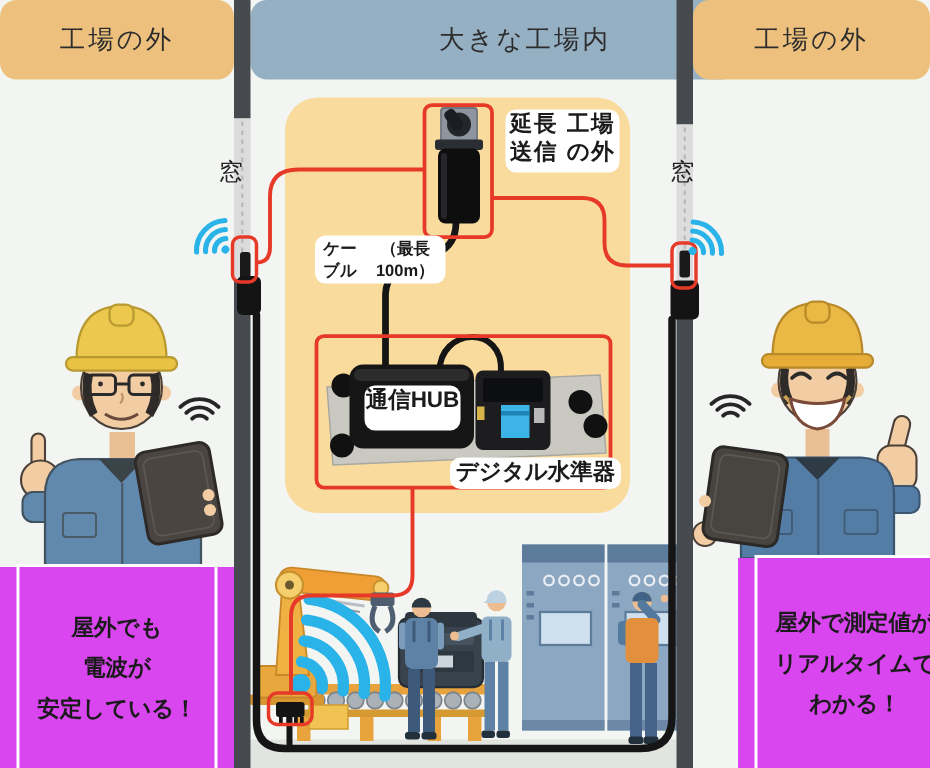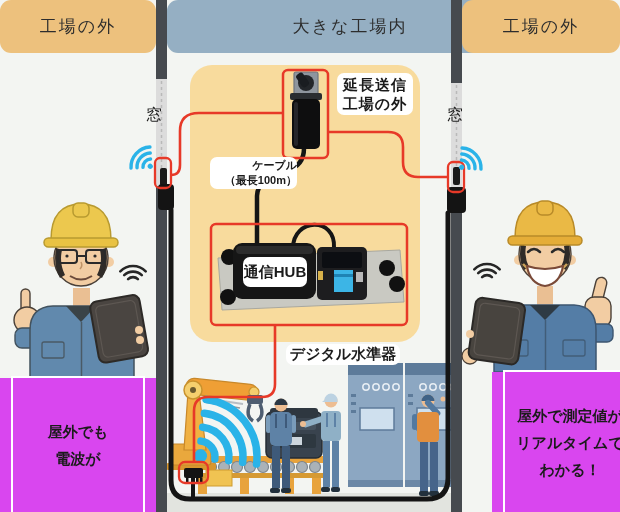--- a/index.html
+++ b/index.html
@@ -4,21 +4,21 @@
 <style>
   html,body{margin:0;padding:0;}
   body{font-family:"Liberation Sans","DejaVu Sans",sans-serif;}
   #stage{position:relative;width:620px;height:512px;background:#f3f5f2;overflow:hidden;}
   .band{position:absolute;top:0;height:53px;display:flex;align-items:center;justify-content:center;
         font-size:17px;font-weight:500;letter-spacing:2px;color:#2d2d2d;z-index:1;border-radius:11px;}
   .band.orange{background:#edc17d;}
   .band.blue{background:#95afc3;padding-left:41px;}
   #art{position:absolute;left:0;top:0;z-index:2;}
   .lbl{position:absolute;z-index:3;background:#ffffff;border-radius:7px;color:#1b1b1b;
-       font-weight:bold;text-align:center;display:flex;flex-direction:column;justify-content:center;}
+       font-weight:bold;text-align:center;display:flex;justify-content:center;}
   .win-label{position:absolute;z-index:3;font-size:16px;font-weight:500;color:#222;}
   .callout{position:absolute;z-index:4;background:#d946ef;display:flex;align-items:center;justify-content:center;}
   .callout .inner{border:2px solid #ffffff;width:100%;height:100%;margin:11px;display:flex;flex-direction:column;
        align-items:center;justify-content:center;font-weight:bold;color:#1b1b1b;font-size:15px;line-height:27px;}
 </style>
 </head>
 <body>
 
 <div id="stage">
 
@@ -343,28 +343,29 @@
     <span>延長送信</span>
     <span>工場の外</span>
   </div>
   <div class="lbl" style="left:210px;top:157px;width:87px;height:32px;font-size:11px;line-height:15px;align-items:flex-end;">
     <span>ケーブル</span>
     <span>（最長100m）</span>
   </div>
   <div class="lbl" style="left:243px;top:257px;width:64px;height:30px;font-size:15px;">
     <span>通信HUB</span>
   </div>
-  <div class="lbl" style="left:286px;top:305px;width:114px;height:21px;font-size:15px;margin-top:39px;">
+  <div class="lbl" style="left:300px;top:305px;width:114px;height:21px;font-size:15px;">
     <span>デジタル水準器</span>
   </div>
 
   <div class="callout" style="left:0;top:378px;width:156px;height:134px;">
     <div class="inner">
       <span>屋外でも</span>
       <span>電波が</span>
+      <span>安定している！</span>
     </div>
   </div>
   <div class="callout" style="left:492px;top:372px;width:156px;height:140px;">
     <div class="inner">
       <span>屋外で測定値が</span>
       <span>リアルタイムで</span>
       <span>わかる！</span>
     </div>
   </div>
 

